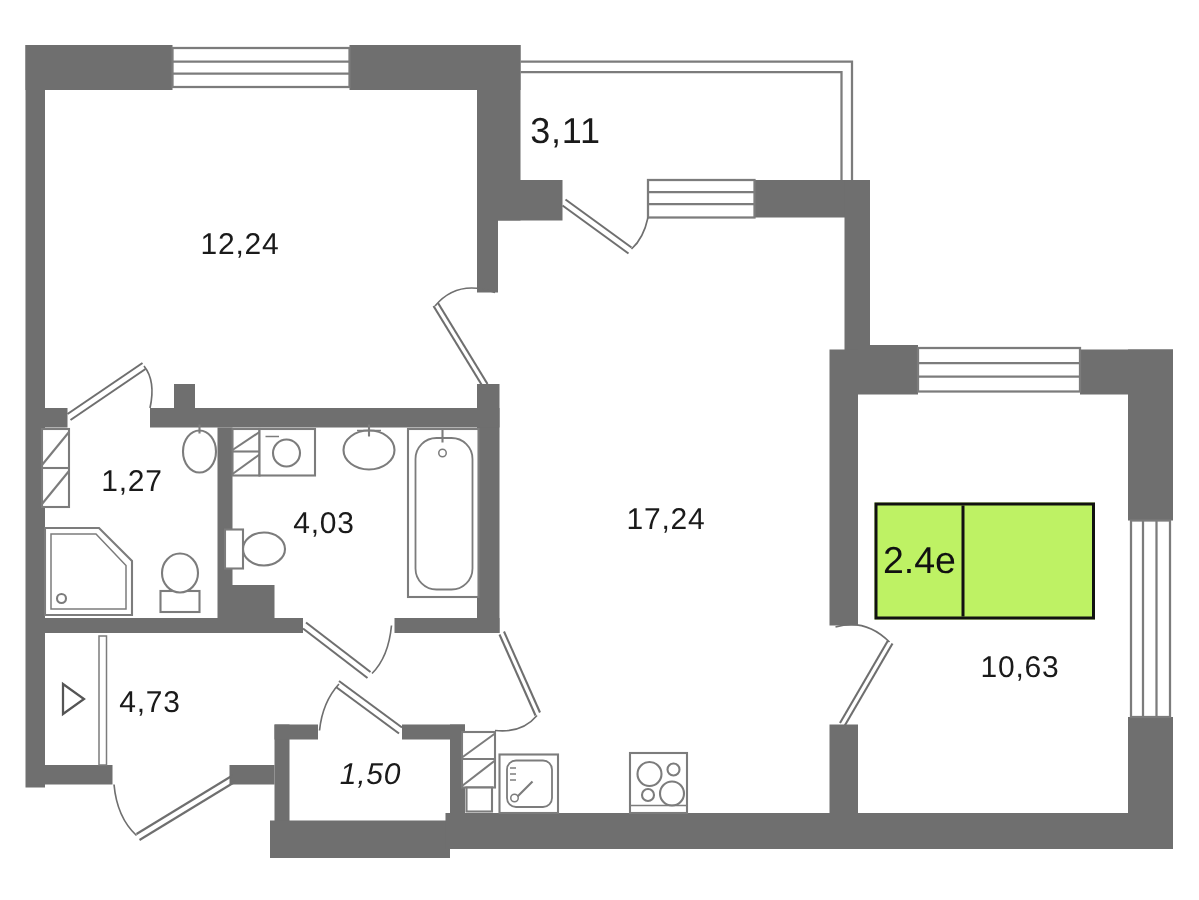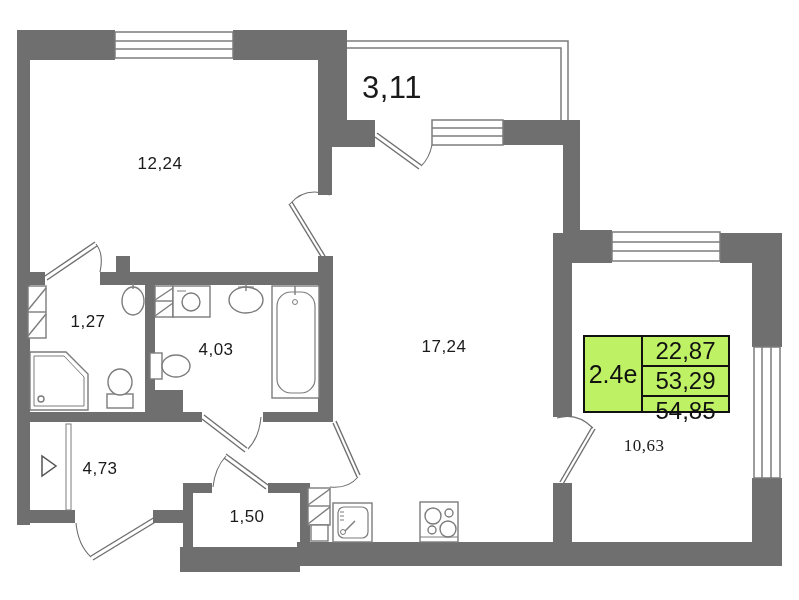--- a/index.html
+++ b/index.html
@@ -3,21 +3,21 @@
 <meta charset="utf-8">
 <style>
   html,body{margin:0;padding:0;background:#ffffff;}
   #stage{
     position:relative;width:799px;height:600px;background:#ffffff;
     font-family:"Liberation Sans","DejaVu Sans",sans-serif;overflow:hidden;
   }
   #plan-svg{position:absolute;left:0;top:0;}
   .room-label{
     position:absolute;transform:translate(-50%,-50%);
-    font-size:17px;color:#1a1a1a;white-space:nowrap;letter-spacing:0.5px;
+    font-size:20px;color:#1a1a1a;white-space:nowrap;letter-spacing:0.5px;
   }
   #info-table{
     position:absolute;left:583px;top:335px;width:147px;height:78px;
     border:2px solid #111;display:flex;background:#bef264;box-sizing:border-box;
   }
   #info-table .unit-cell{
     width:58px;border-right:2px solid #111;display:flex;align-items:center;
     justify-content:center;font-size:25px;color:#111;box-sizing:border-box;
   }
   #info-table .rows{flex:1;display:flex;flex-direction:column;}
@@ -215,30 +215,25 @@
     <g>
       <rect x="66" y="424" width="5" height="86" stroke-width="1"></rect>
     </g>
     <g>
       <polygon points="42,456 42,476 56,466" fill="none" stroke="#555" stroke-width="1.5"></polygon>
     </g>
   </g>
 </svg>
 
   <div class="room-label" style="left:160px;top:164px;">12,24</div>
-  <div class="room-label" style="left:392px;top:88px;font-size:31px;">3,11</div>
+  <div class="room-label" style="left:377px;top:88px;font-size:24px;">3,11</div>
   <div class="room-label" style="left:88px;top:322px;">1,27</div>
   <div class="room-label" style="left:216px;top:350px;">4,03</div>
   <div class="room-label" style="left:444px;top:347px;">17,24</div>
-  <div class="room-label" style="left:644px;top:446px;font-family:Liberation Serif, serif;">10,63</div>
+  <div class="room-label" style="left:680px;top:446px;">10,63</div>
   <div class="room-label" style="left:100px;top:469px;">4,73</div>
-  <div class="room-label" style="left:247px;top:517px;">1,50</div>
+  <div class="room-label" style="left:247px;top:517px;font-style:italic;">1,50</div>
 
   <div id="info-table">
     <div class="unit-cell">2.4е</div>
-    <div class="rows">
-      <div class="row">22,87</div>
-      <div class="row">53,29</div>
-      <div class="row">54,85</div>
-    </div>
   </div>
 
 </div>
 
 </body></html>

